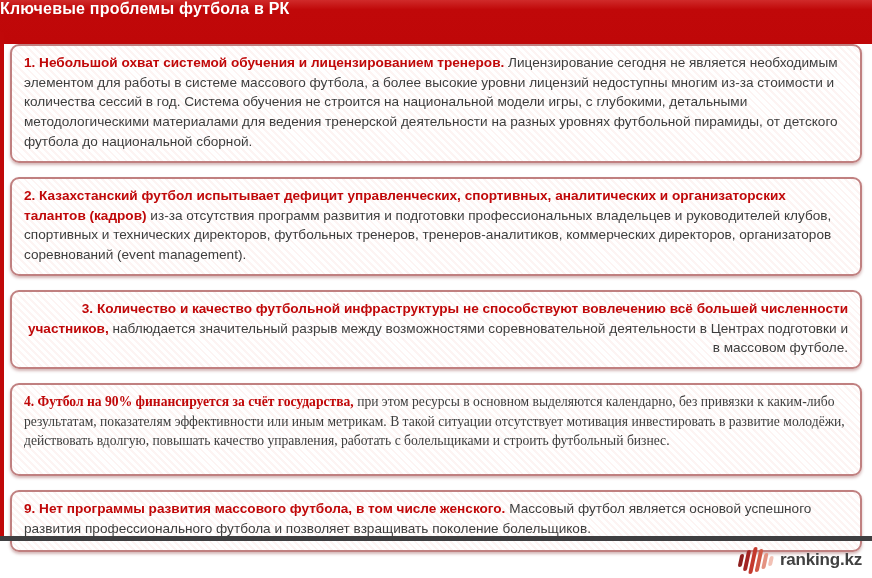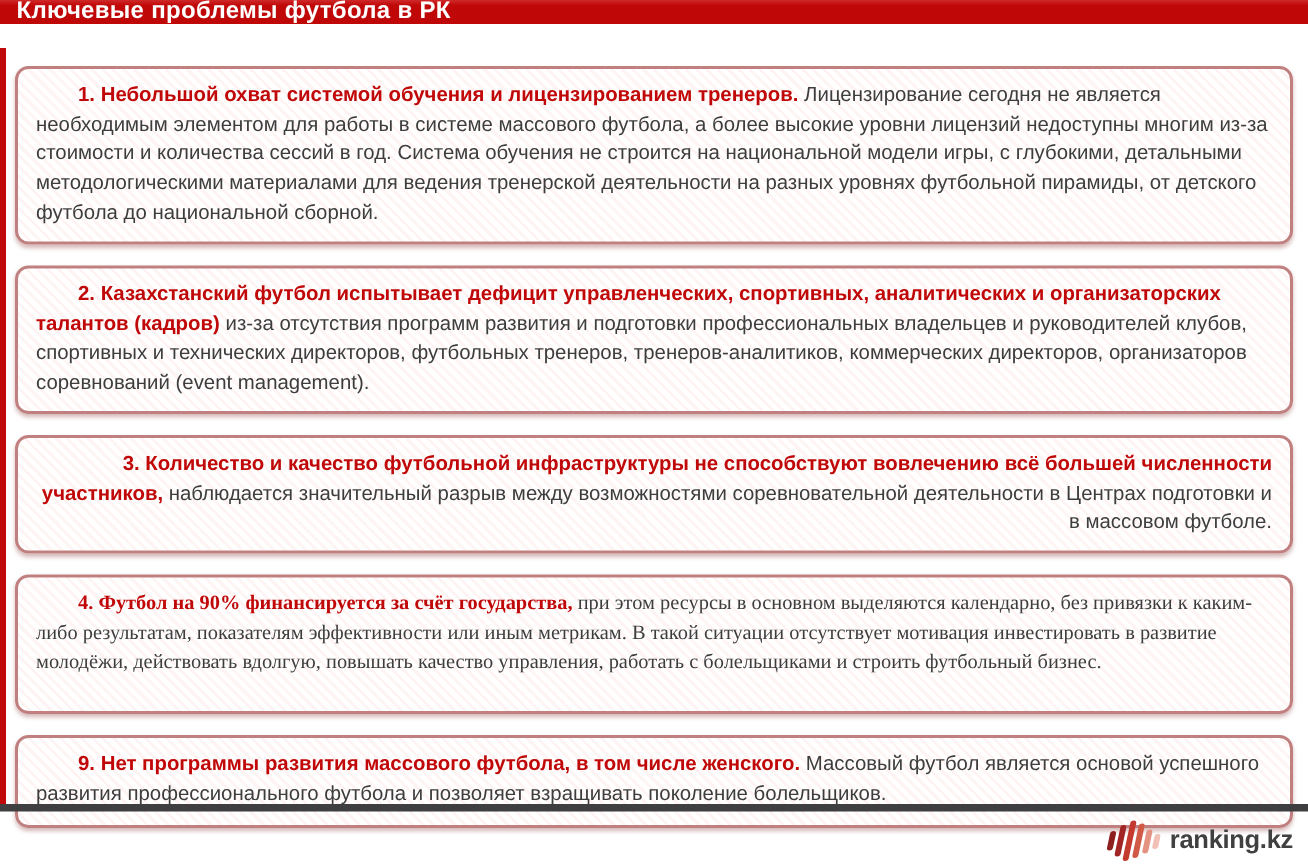--- a/index.html
+++ b/index.html
@@ -4,24 +4,24 @@
 <style>
   html,body { margin:0; padding:0; background:#ffffff; }
   .slide {
     position:relative;
     width:872px; height:578px;
     background:#ffffff;
     font-family:"Liberation Sans", sans-serif;
     overflow:hidden;
   }
   .header {
-    position:absolute; top:0; left:0; right:0; height:16px;
+    position:absolute; top:0; left:0; right:0; height:44px;
     background:linear-gradient(180deg,#d02a2a 0%, #c00809 22%, #bf0708 100%);
-    display:flex; align-items:center;
-    padding-left:11px; box-sizing:border-box;
+    display:flex; align-items:flex-start;
+    box-sizing:border-box;
   }
   .header-title {
     color:#ffffff; font-weight:bold; font-size:16px; letter-spacing:0.2px;
   }
   .left-strip {
     position:absolute; left:0; top:32px; width:4px; height:504px;
     background:#c00809;
   }
   .content {
     position:absolute; top:44px; left:10px; width:852px;
@@ -30,21 +30,21 @@
   .card {
     box-sizing:border-box;
     border:2px solid #c08080;
     border-radius:9px;
     padding:7px 12px 9px 12px;
     background:repeating-linear-gradient(45deg,#fdf4f3 0px,#fdf4f3 2px,#ffffff 2px,#ffffff 5px);
     box-shadow:0 2px 3px rgba(160,95,95,0.45);
     font-size:13.6px; line-height:1.45; color:#3d3d3d;
   }
   .card p { margin:0; }
-  .lead { color:#c00809; font-weight:bold;margin-left:28px; }
+  .lead { color:#c00809; font-weight:bold; }
   .card-1 { min-height:119px; }
   .card-2 { min-height:89px; }
   .card-3 { min-height:71px;text-align:right; }
   .card-4 { min-height:93px;font-family:Liberation Serif, serif; }
   .card-5 { min-height:62px; }
   .bottom-bar {
     position:absolute; left:0; top:536px; width:872px; height:5px;
     background:#3f3f41;
   }
   .footer-logo {

